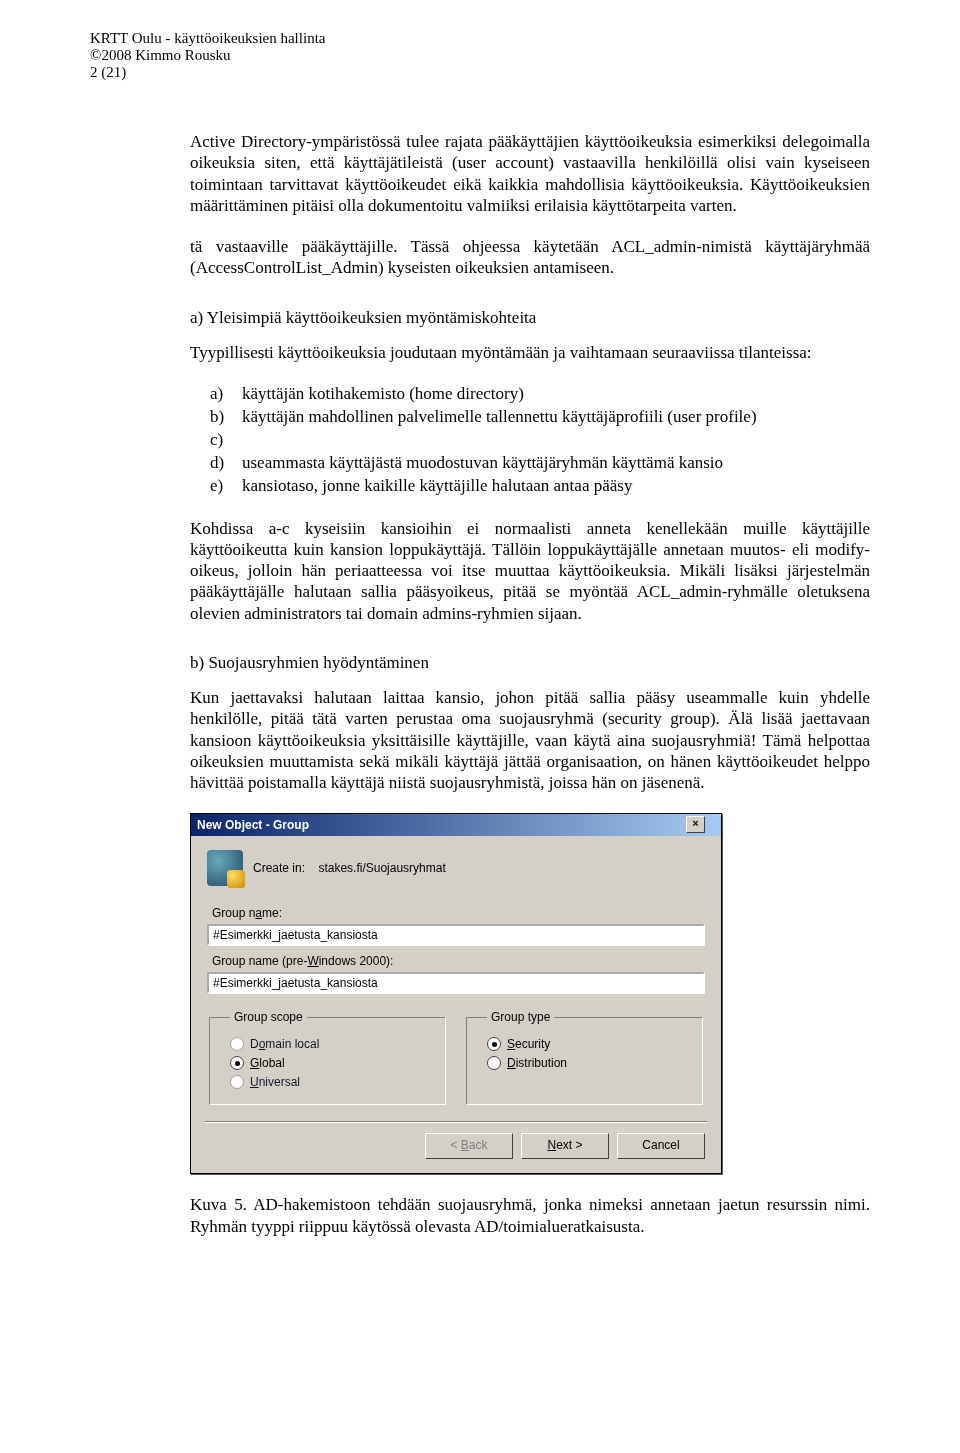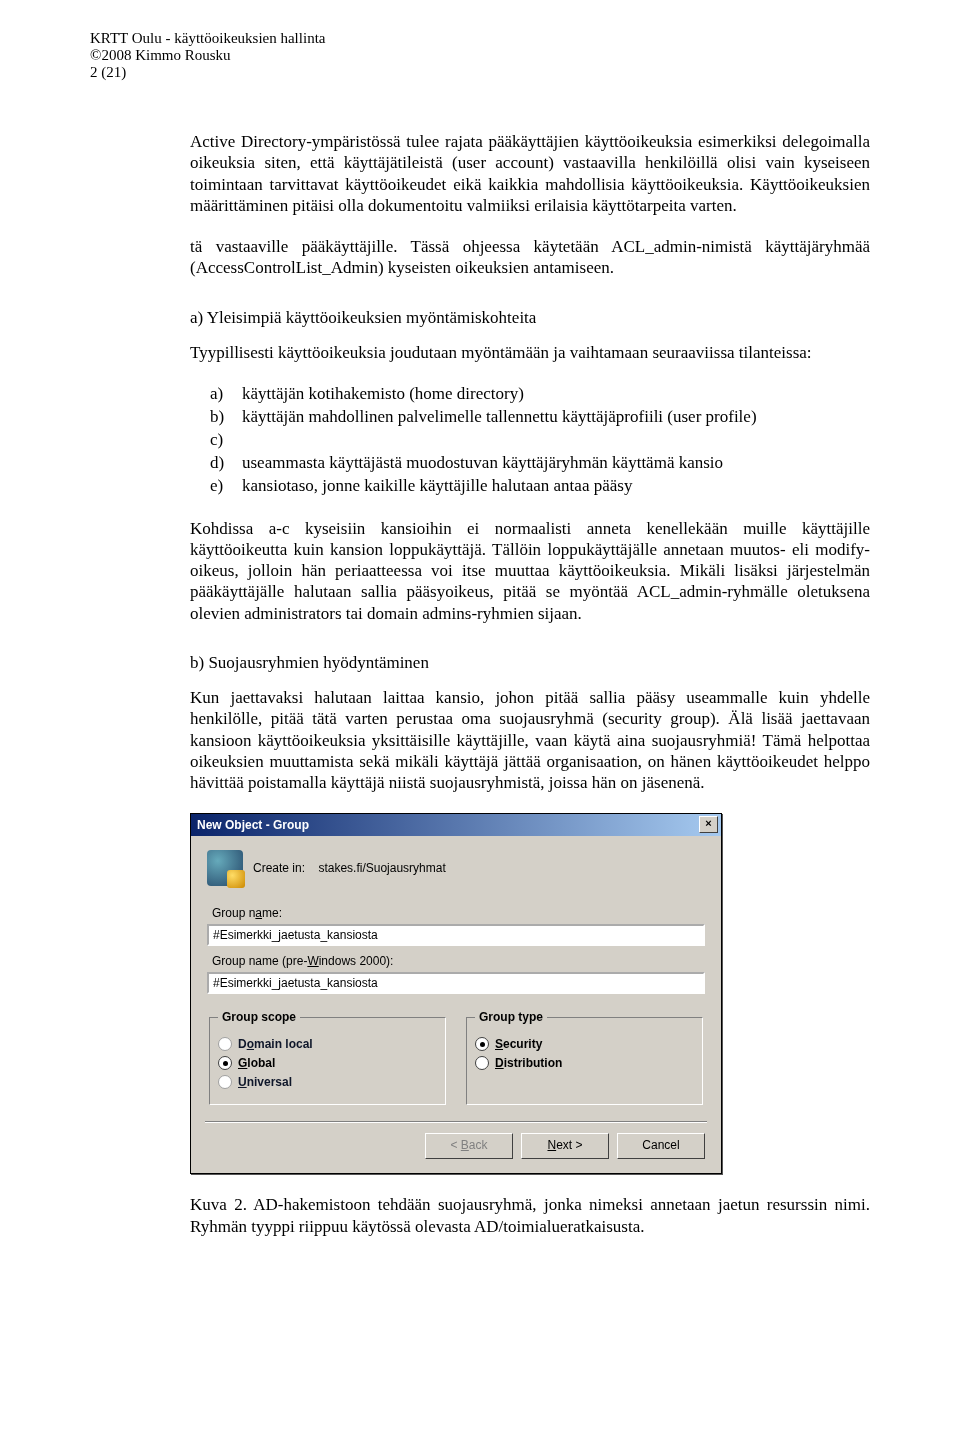--- a/index.html
+++ b/index.html
@@ -54,21 +54,21 @@
     background: #d4d0c8;
     border: 1px solid #000;
     box-shadow: 1px 1px 0 #555;
   }
   .titlebar {
     background: linear-gradient(to right,#0a246a,#a6caf0);
     color: #fff;
     display: flex;
     justify-content: space-between;
     align-items: center;
-    padding: 2px 3px 3px 6px;
+    padding: 2px 16px 3px 6px;
     font-size: 12px;
     font-weight: bold;
   }
   .titlebar .close {
     width: 17px;
     height: 15px;
     background: #d4d0c8;
     border: 1px solid #fff;
     border-right-color: #404040;
     border-bottom-color: #404040;
@@ -120,22 +120,21 @@
   .fieldsets {
     display: flex;
     gap: 16px;
     margin-top: 16px;
   }
   fieldset {
     flex: 1;
     border: 1px solid #fff;
     border-top-color: #808080;
     border-left-color: #808080;
-    padding: 8px 10px 10px 8px;
-    font-weight: bold;
+    padding: 8px 10px 10px 20px;
   }
   legend {
     padding: 0 4px;
     font-size: 12px;
   }
   .radio-row {
     display: flex;
     align-items: center;
     gap: 6px;
     margin: 5px 0;
@@ -296,15 +295,15 @@
             <span>&lt; </span><span class="underline-accel">B</span><span>ack</span>
           </div>
           <div class="btn">
             <span></span><span class="underline-accel">N</span><span>ext &gt;</span>
           </div>
           <div class="btn">Cancel</div>
         </div>
       </div>
     </div>
 
-    <p class="caption">Kuva 2. AD-hakemistoon tehdään suojausryhmä, jonka nimeksi annetaan jaetun resurssin nimi. Ryhmän tyyppi riippuu käytössä olevasta AD/toimialueratkaisusta.</p>
+    <p class="caption">Kuva 5. AD-hakemistoon tehdään suojausryhmä, jonka nimeksi annetaan jaetun resurssin nimi. Ryhmän tyyppi riippuu käytössä olevasta AD/toimialueratkaisusta.</p>
   </div>
 </div>
 
 </body></html>

